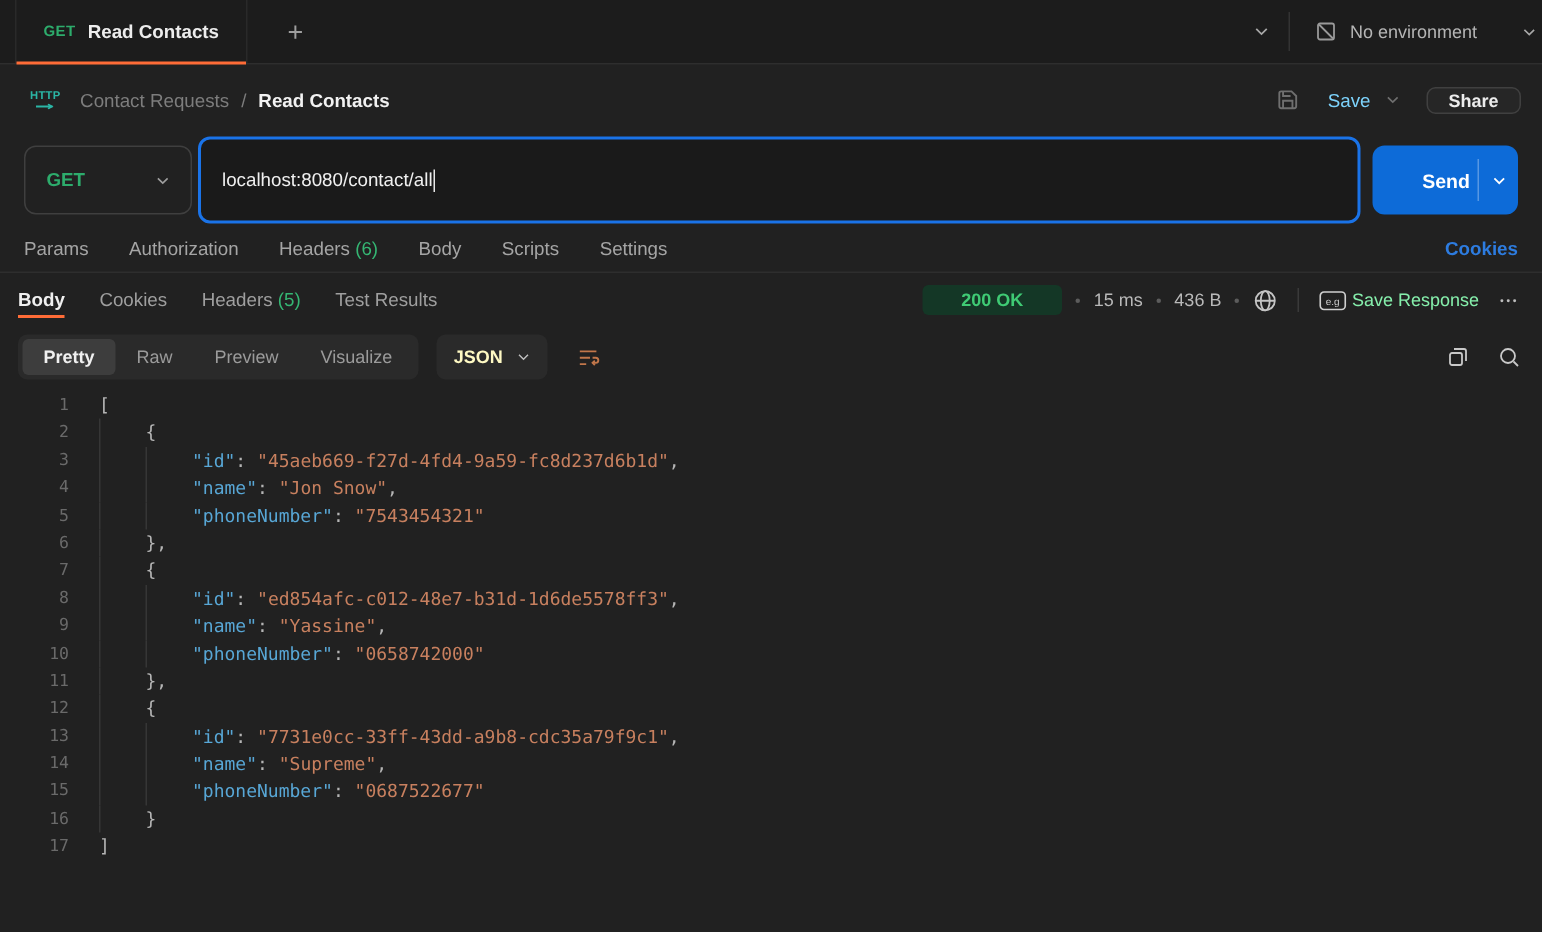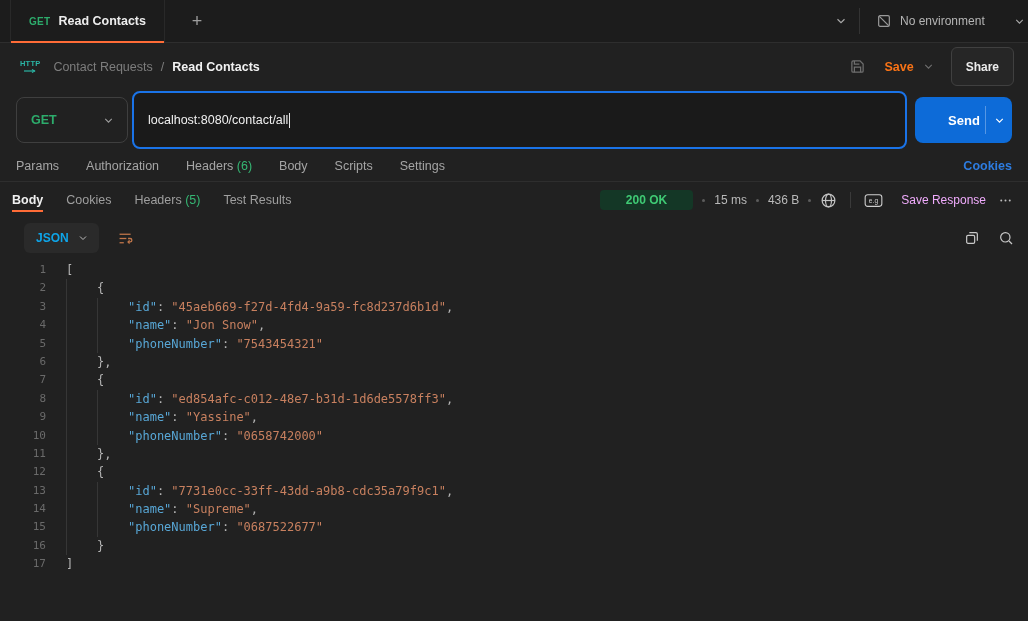--- a/index.html
+++ b/index.html
@@ -20,23 +20,23 @@
   .env { display:flex; align-items:center; gap:8px; padding:0 2px 0 16px; color:#b5b5b5; font-size:12px; min-width:168px; }
   .env .chev { margin-left:auto; }
 
   
   .crumb-row { height:47px; display:flex; align-items:center; padding:0 14px 0 20px; }
   .http-badge { color:#2bb5a5; font-weight:bold; font-size:7.5px; letter-spacing:.2px; display:flex; flex-direction:column; align-items:center; line-height:1; margin-right:13px; }
   .http-badge svg { margin-top:1px; }
   .crumb-collection { color:#7d7d7d; font-size:12.5px; }
   .crumb-sep { color:#7d7d7d; margin:0 8px; font-size:12.5px; }
   .crumb-request { color:#f2f2f2; font-size:12.5px; font-weight:700; }
-  .save-group { display:flex; align-items:center; gap:19px; color:#f97316; font-size:12.5px; font-weight:700; }
+  .save-group { display:flex; align-items:center; gap:19px; color:#7dd3fc; font-size:12.5px; font-weight:400; }
   .save-chev { color:#6f6f6f; margin-left:8px; }
-  .share-btn { margin-left:16px; height:39px; padding:0 14px; border:1px solid #404040; border-radius:6px; display:flex; align-items:center; color:#ececec; font-size:12px; font-weight:600; background:#262626; }
+  .share-btn { margin-left:16px; height:18px; padding:0 14px; border:1px solid #404040; border-radius:6px; display:flex; align-items:center; color:#ececec; font-size:12px; font-weight:600; background:#262626; }
 
   
   .req-row { height:60px; display:flex; align-items:center; padding:0 16px; }
   .method-select { width:112px; height:46px; border:1px solid #3f3f3f; border-radius:8px; display:flex; align-items:center; padding:0 12px 0 14px; background:#212121; }
   .method-select .m { color:#2dac6c; font-weight:700; font-size:12.5px; }
   .method-select .chev { margin-left:auto; color:#9e9e9e; }
   .url-box { flex:1; height:58px; margin-left:4px; border:2px solid #1a73e8; border-radius:8px; background:#1a1a1a; display:flex; align-items:center; padding:0 14px; }
   .url-text { color:#f0f0f0; font-size:12.5px; }
   .caret { display:inline-block; width:1px; height:15px; background:#e8e8e8; margin-left:1px; vertical-align:middle; }
   .send-btn { width:97px; height:46px; margin-left:8px; background:#0d6bd8; border-radius:8px; display:flex; align-items:center; color:#fff; }
@@ -53,29 +53,29 @@
   
   .resp-row { height:36px; display:flex; align-items:center; padding:0 14px 0 12px; }
   .resp-tabs { display:flex; align-items:center; gap:23px; height:100%; }
   .resptab { color:#9f9f9f; font-size:12.5px; height:100%; display:flex; align-items:center; position:relative; }
   .resptab.active { color:#f0f0f0; font-weight:600; }
   .resptab.active .underline { position:absolute; left:0; right:0; bottom:6px; height:2px; background:#ff6c37; }
   .resp-meta { display:flex; align-items:center; margin-left:auto; gap:9px; color:#b9b9b9; font-size:12px; }
   .status-badge { background:#143726; color:#3fca74; font-size:12px; font-weight:600; padding:3px 26px; border-radius:4px; }
   .meta-dot { width:3px; height:3px; border-radius:50%; background:#5c5c5c; }
   .meta-div { width:1px; height:16px; background:#3a3a3a; margin:0 4px; }
-  .saveresp { display:flex; align-items:center; gap:18px; color:#f0abfc; font-size:12px;justify-content:center; }
+  .saveresp { display:flex; align-items:center; gap:3px; color:#86efac; font-size:12px;justify-content:center; }
   .more-icon { color:#bdbdbd; margin-left:2px; }
 
   
   .view-row { height:40px; display:flex; align-items:center; padding:0 14px 0 12px; }
   .seg { background:#2a2a2a; border-radius:6px; height:30px; display:flex; align-items:center; padding:3px; }
   .seg-item { padding:0 14px; height:24px; display:flex; align-items:center; color:#9b9b9b; font-size:12px; border-radius:4px; }
   .seg-item.active { background:#3d3d3d; color:#f0f0f0; font-weight:600; }
-  .json-dd { margin-left:12px; background:#2a2a2a; border-radius:6px; height:30px; display:flex; align-items:center; gap:8px; padding:0 10px 0 12px; color:#0ea5e9; font-size:12px; font-weight:600; }
+  .json-dd { margin-left:12px; background:#2a2a2a; border-radius:6px; height:30px; display:flex; align-items:center; gap:8px; padding:0 10px 0 12px; color:#fef9c3; font-size:12px; font-weight:600; }
   .json-dd .chev { color:#bdbdbd; }
   .wrap-btn { margin-left:10px; width:34px; height:30px; border-radius:6px; display:flex; align-items:center; justify-content:center; }
   .view-icons { margin-left:auto; display:flex; align-items:center; gap:18px; color:#c9c9c9; }
 
   
   .code { font-family:"DejaVu Sans Mono", monospace; font-size:12px; padding-top:3px; }
   .cline { display:flex; height:18.4px; line-height:18.4px; }
   .ln { width:46px; text-align:right; color:#6a6a6a; font-size:11px; flex:none; }
   .lc { margin-left:20px; white-space:pre; }
   .g { display:inline-block; width:31px; height:18.4px; border-left:1px solid #363636; vertical-align:top; }
@@ -216,20 +216,26 @@
       <svg width="17" height="17" viewBox="0 0 24 24" fill="currentColor">
           <circle cx="6" cy="12" r="1.4"></circle>
           <circle cx="12" cy="12" r="1.4"></circle>
           <circle cx="18" cy="12" r="1.4"></circle>
         </svg>
     </span>
   </div>
 </div>
 
 <div class="view-row">
+  <div class="seg">
+      <div class="seg-item active">Pretty</div>
+      <div class="seg-item">Raw</div>
+      <div class="seg-item">Preview</div>
+      <div class="seg-item">Visualize</div>
+    </div>
   <div class="json-dd">
     <span>JSON</span>
     <span class="chev">
       <svg width="12" height="12" viewBox="0 0 24 24" fill="none" stroke="currentColor" stroke-width="2">
           <polyline points="6 9 12 15 18 9"></polyline>
         </svg>
     </span>
   </div>
   <div class="wrap-btn">
     <svg width="17" height="17" viewBox="0 0 20 20" fill="none" stroke="#c1764a" stroke-width="1.5">

